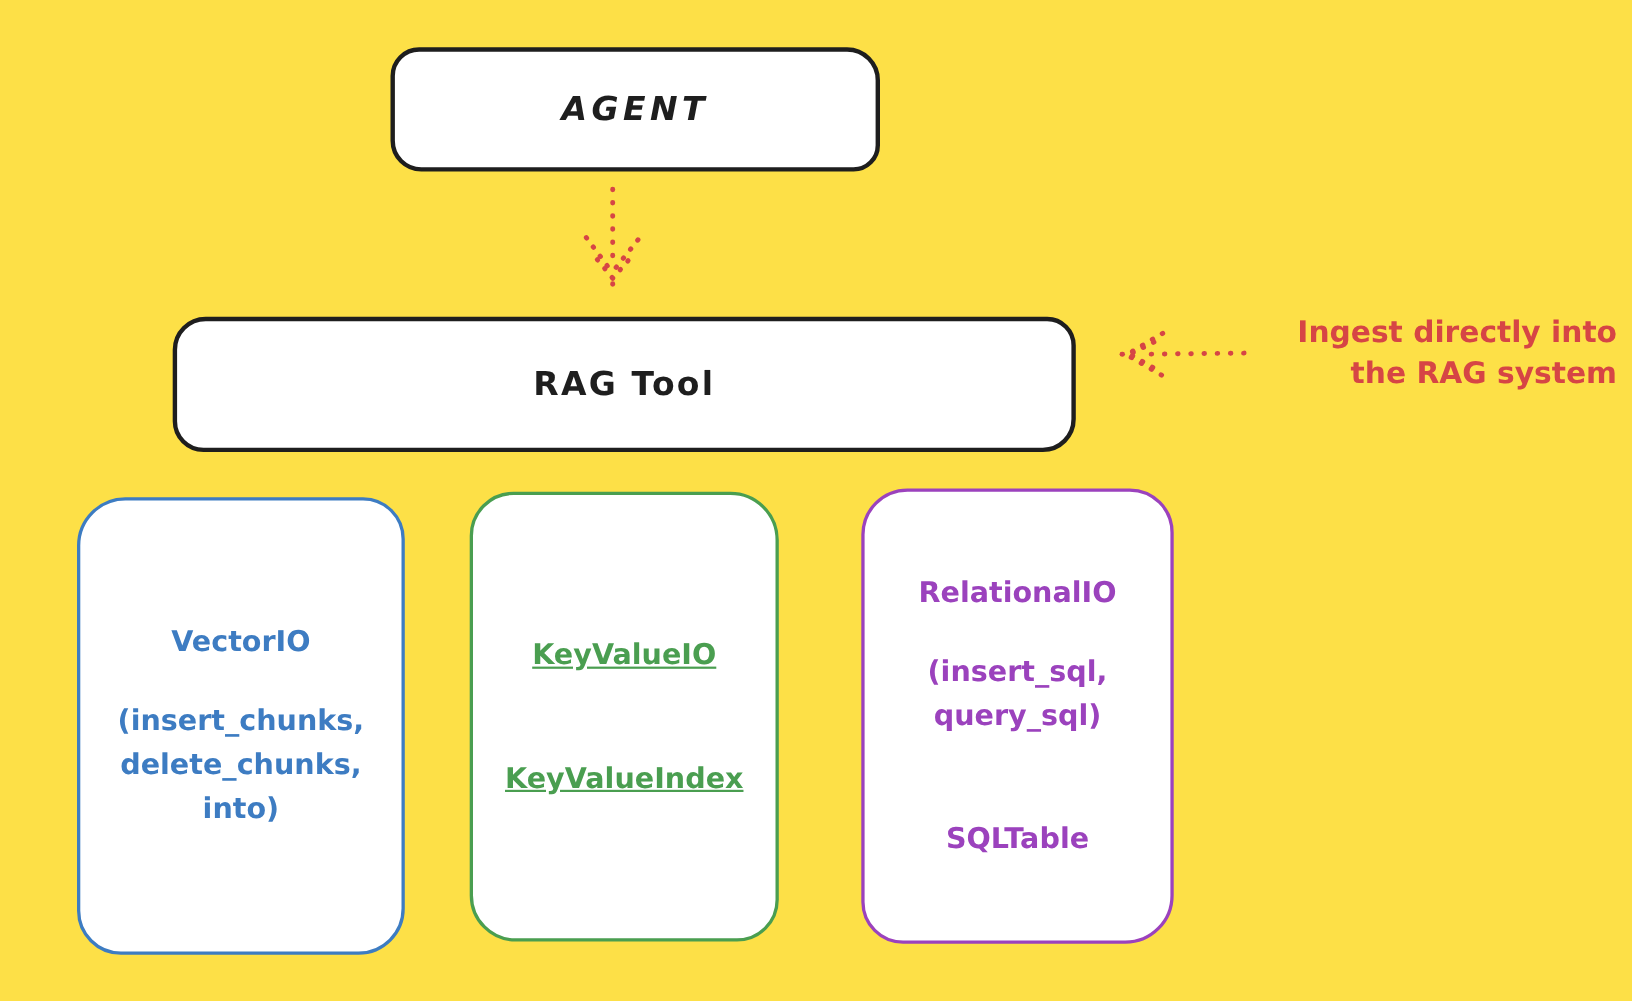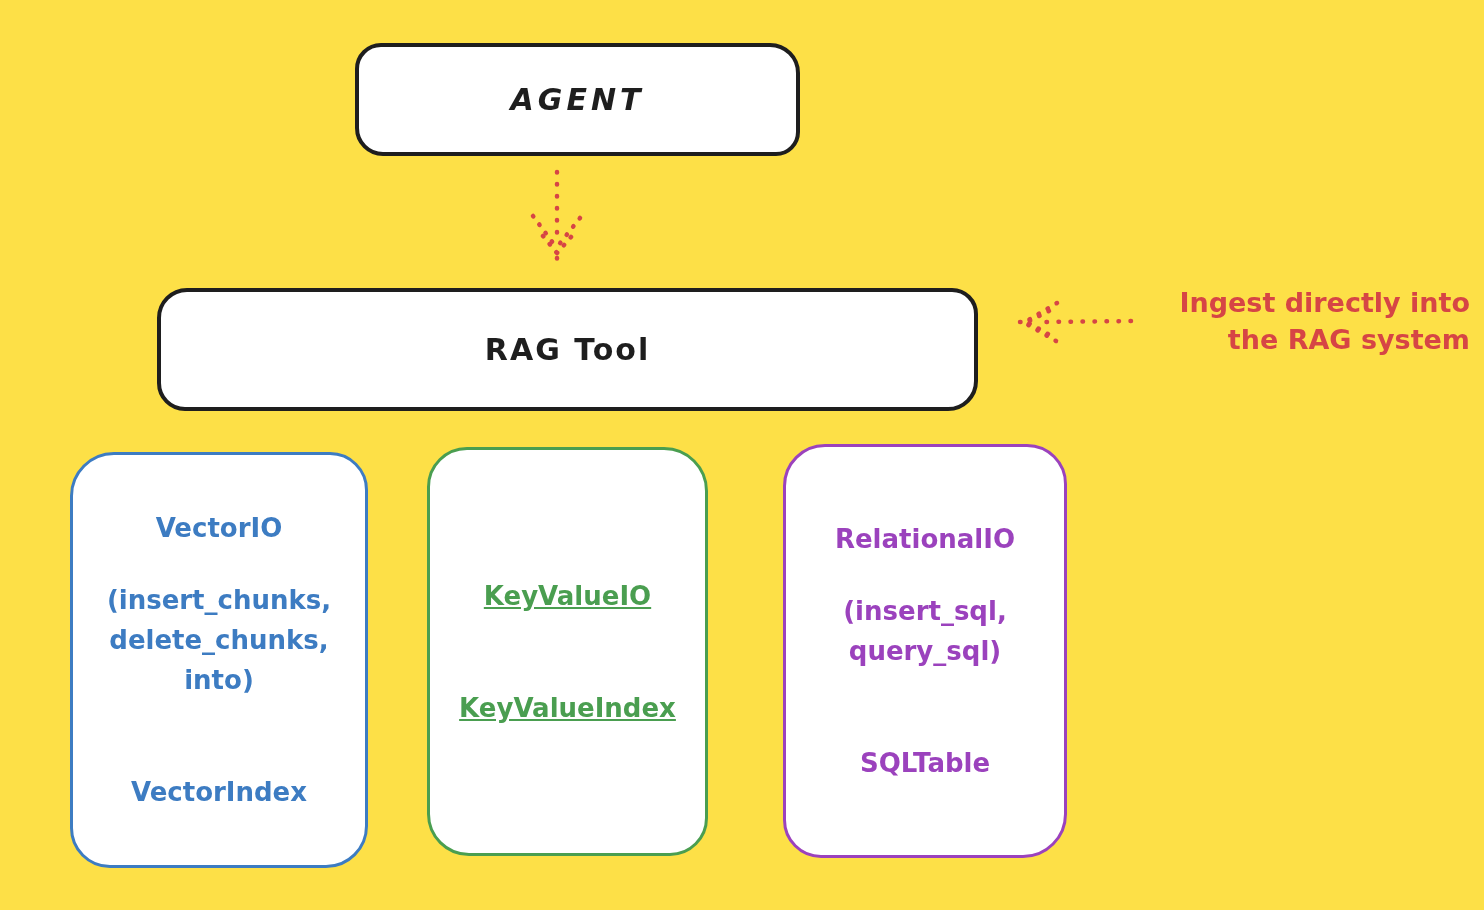--- a/index.html
+++ b/index.html
@@ -110,21 +110,20 @@
   </div>
 
   <div id="ingest-annotation" style="color: rgb(214, 69, 69);">Ingest directly into
 the RAG system</div>
 
   <div id="vector-io-card" class="node card" style="border-color: rgb(61, 124, 194); color: rgb(61, 124, 194);">
     <div>VectorIO</div>
     <div class="methods">(insert_chunks,
 delete_chunks,
 into)</div>
-    <div class="index-name">VectorIndex</div>
   </div>
 
   <div id="key-value-io-card" class="node card" style="border-color: rgb(74, 158, 80); color: rgb(74, 158, 80); text-decoration: underline;">
     <div>KeyValueIO</div>
     <div class="index-name">KeyValueIndex</div>
   </div>
 
   <div id="relational-io-card" class="node card" style="border-color: rgb(155, 66, 189); color: rgb(155, 66, 189);">
     <div>RelationalIO</div>
     <div class="methods">(insert_sql,

